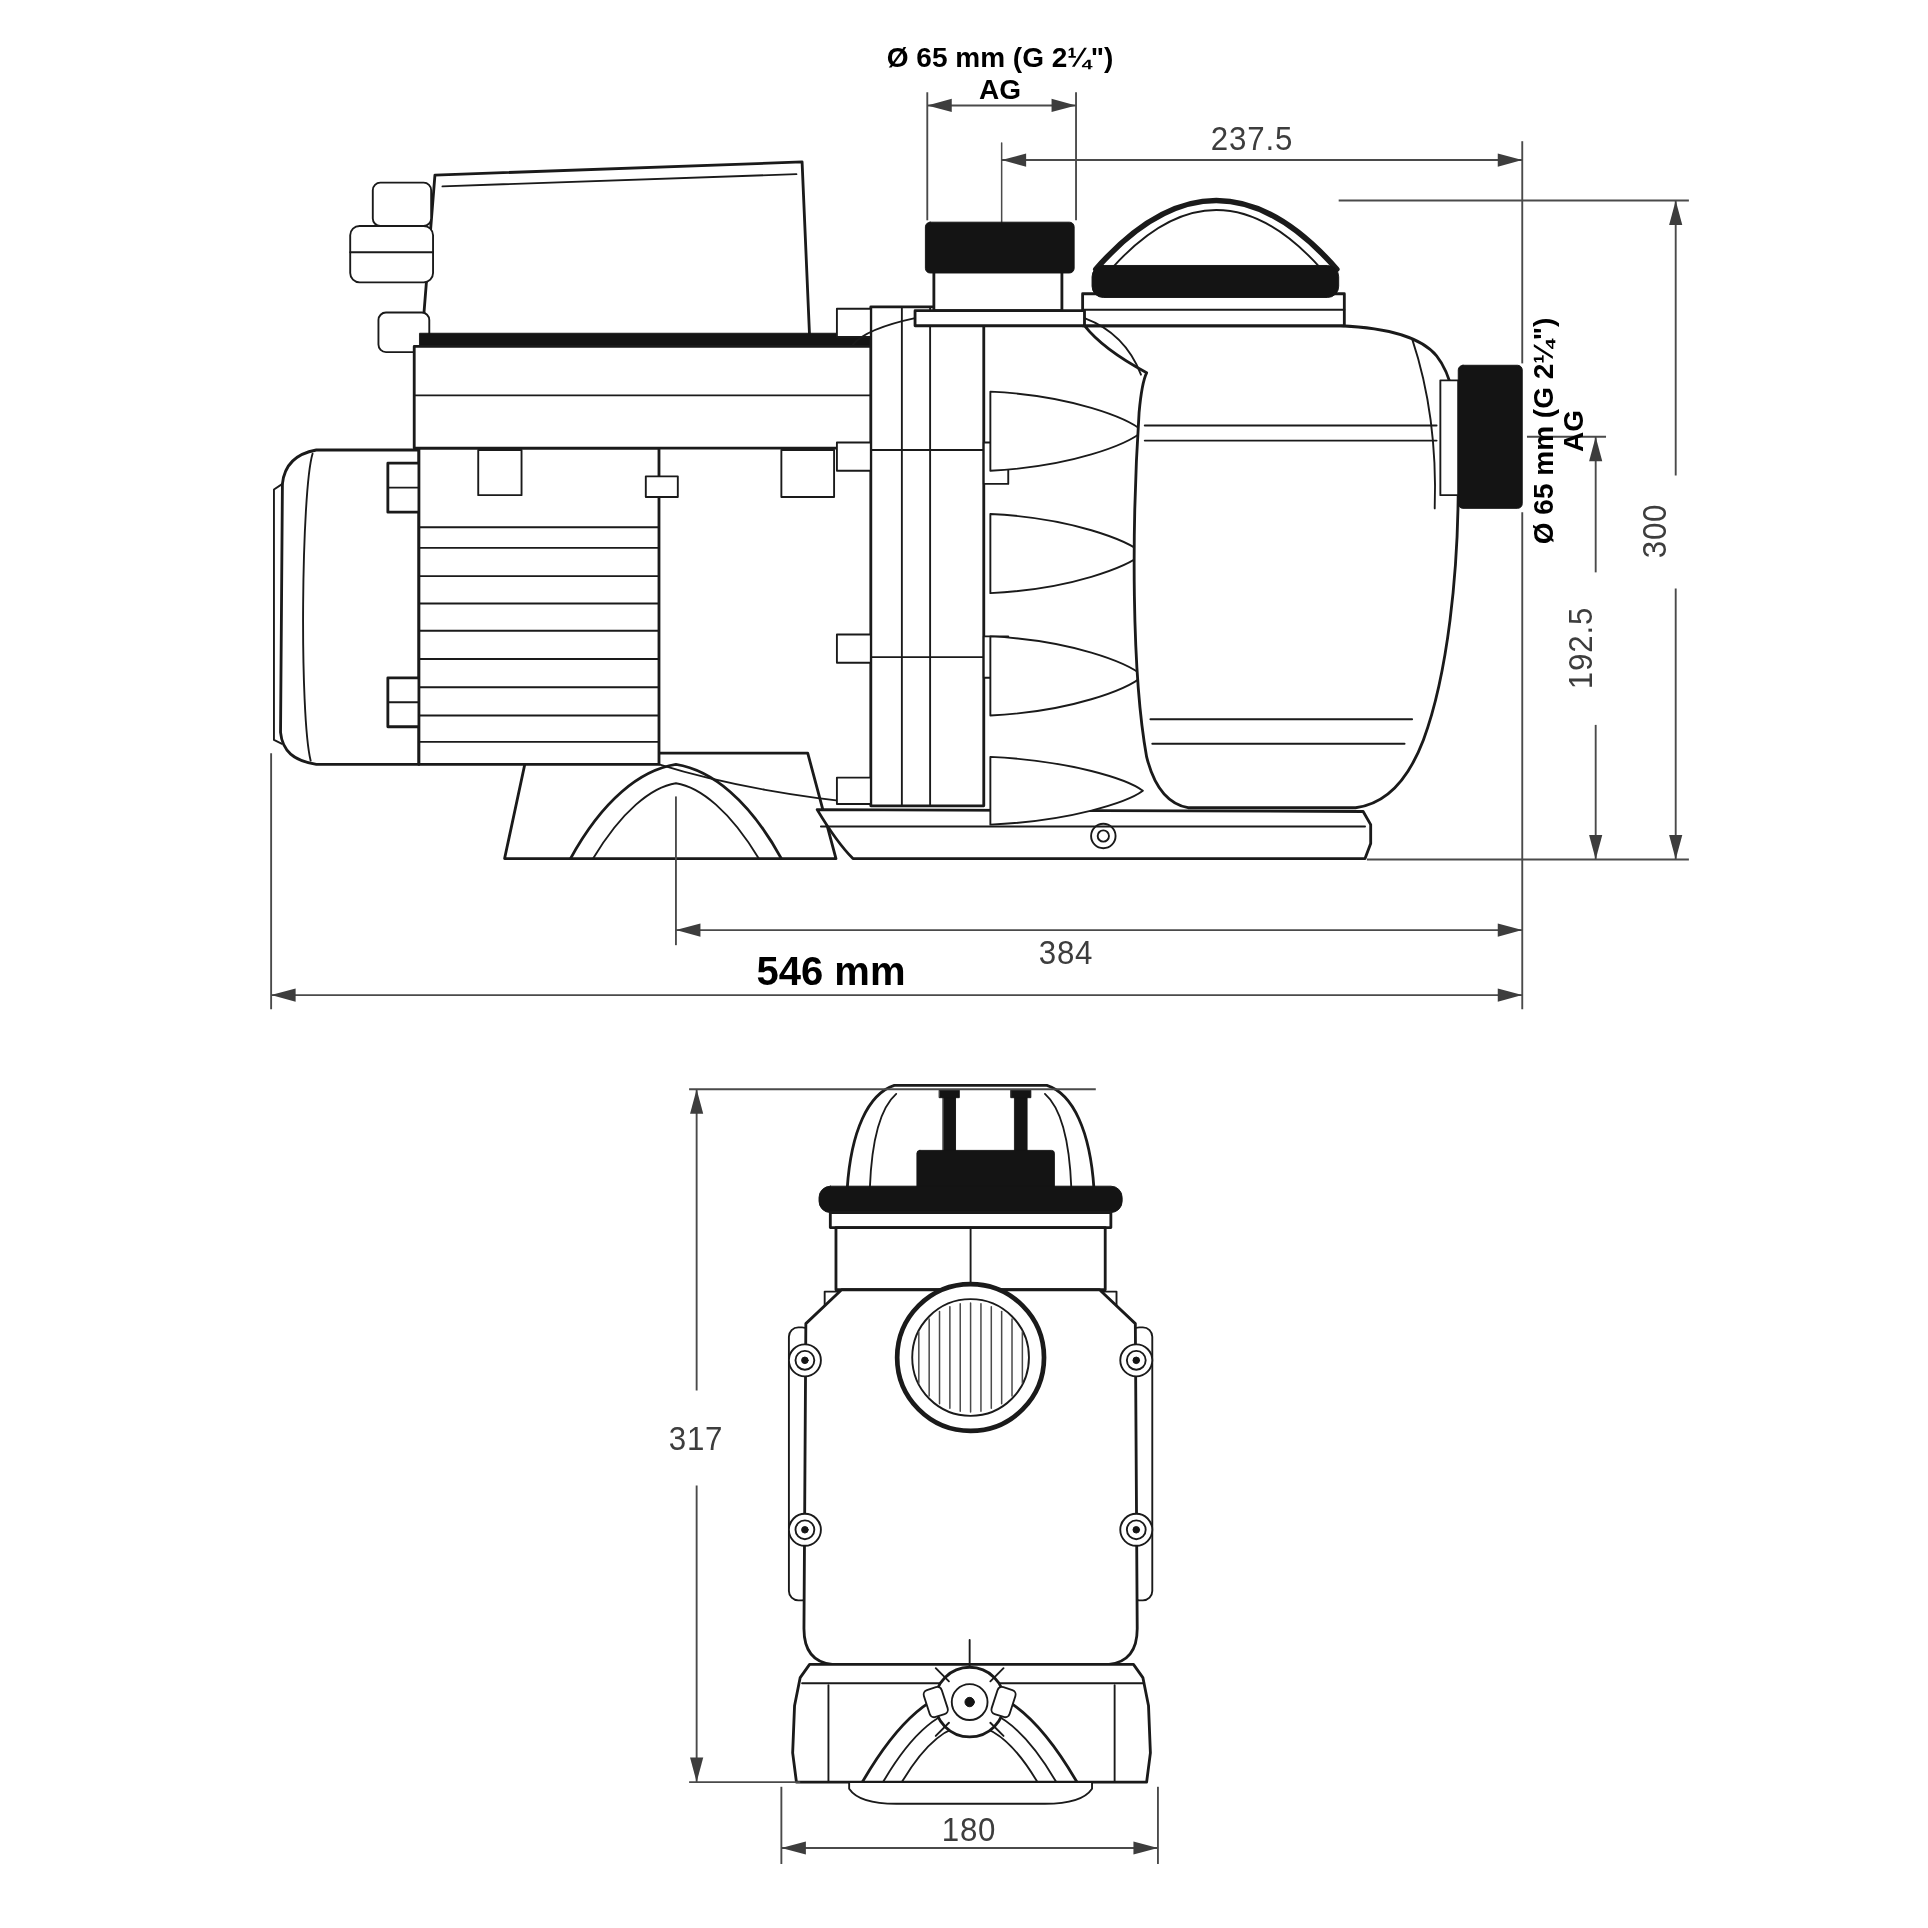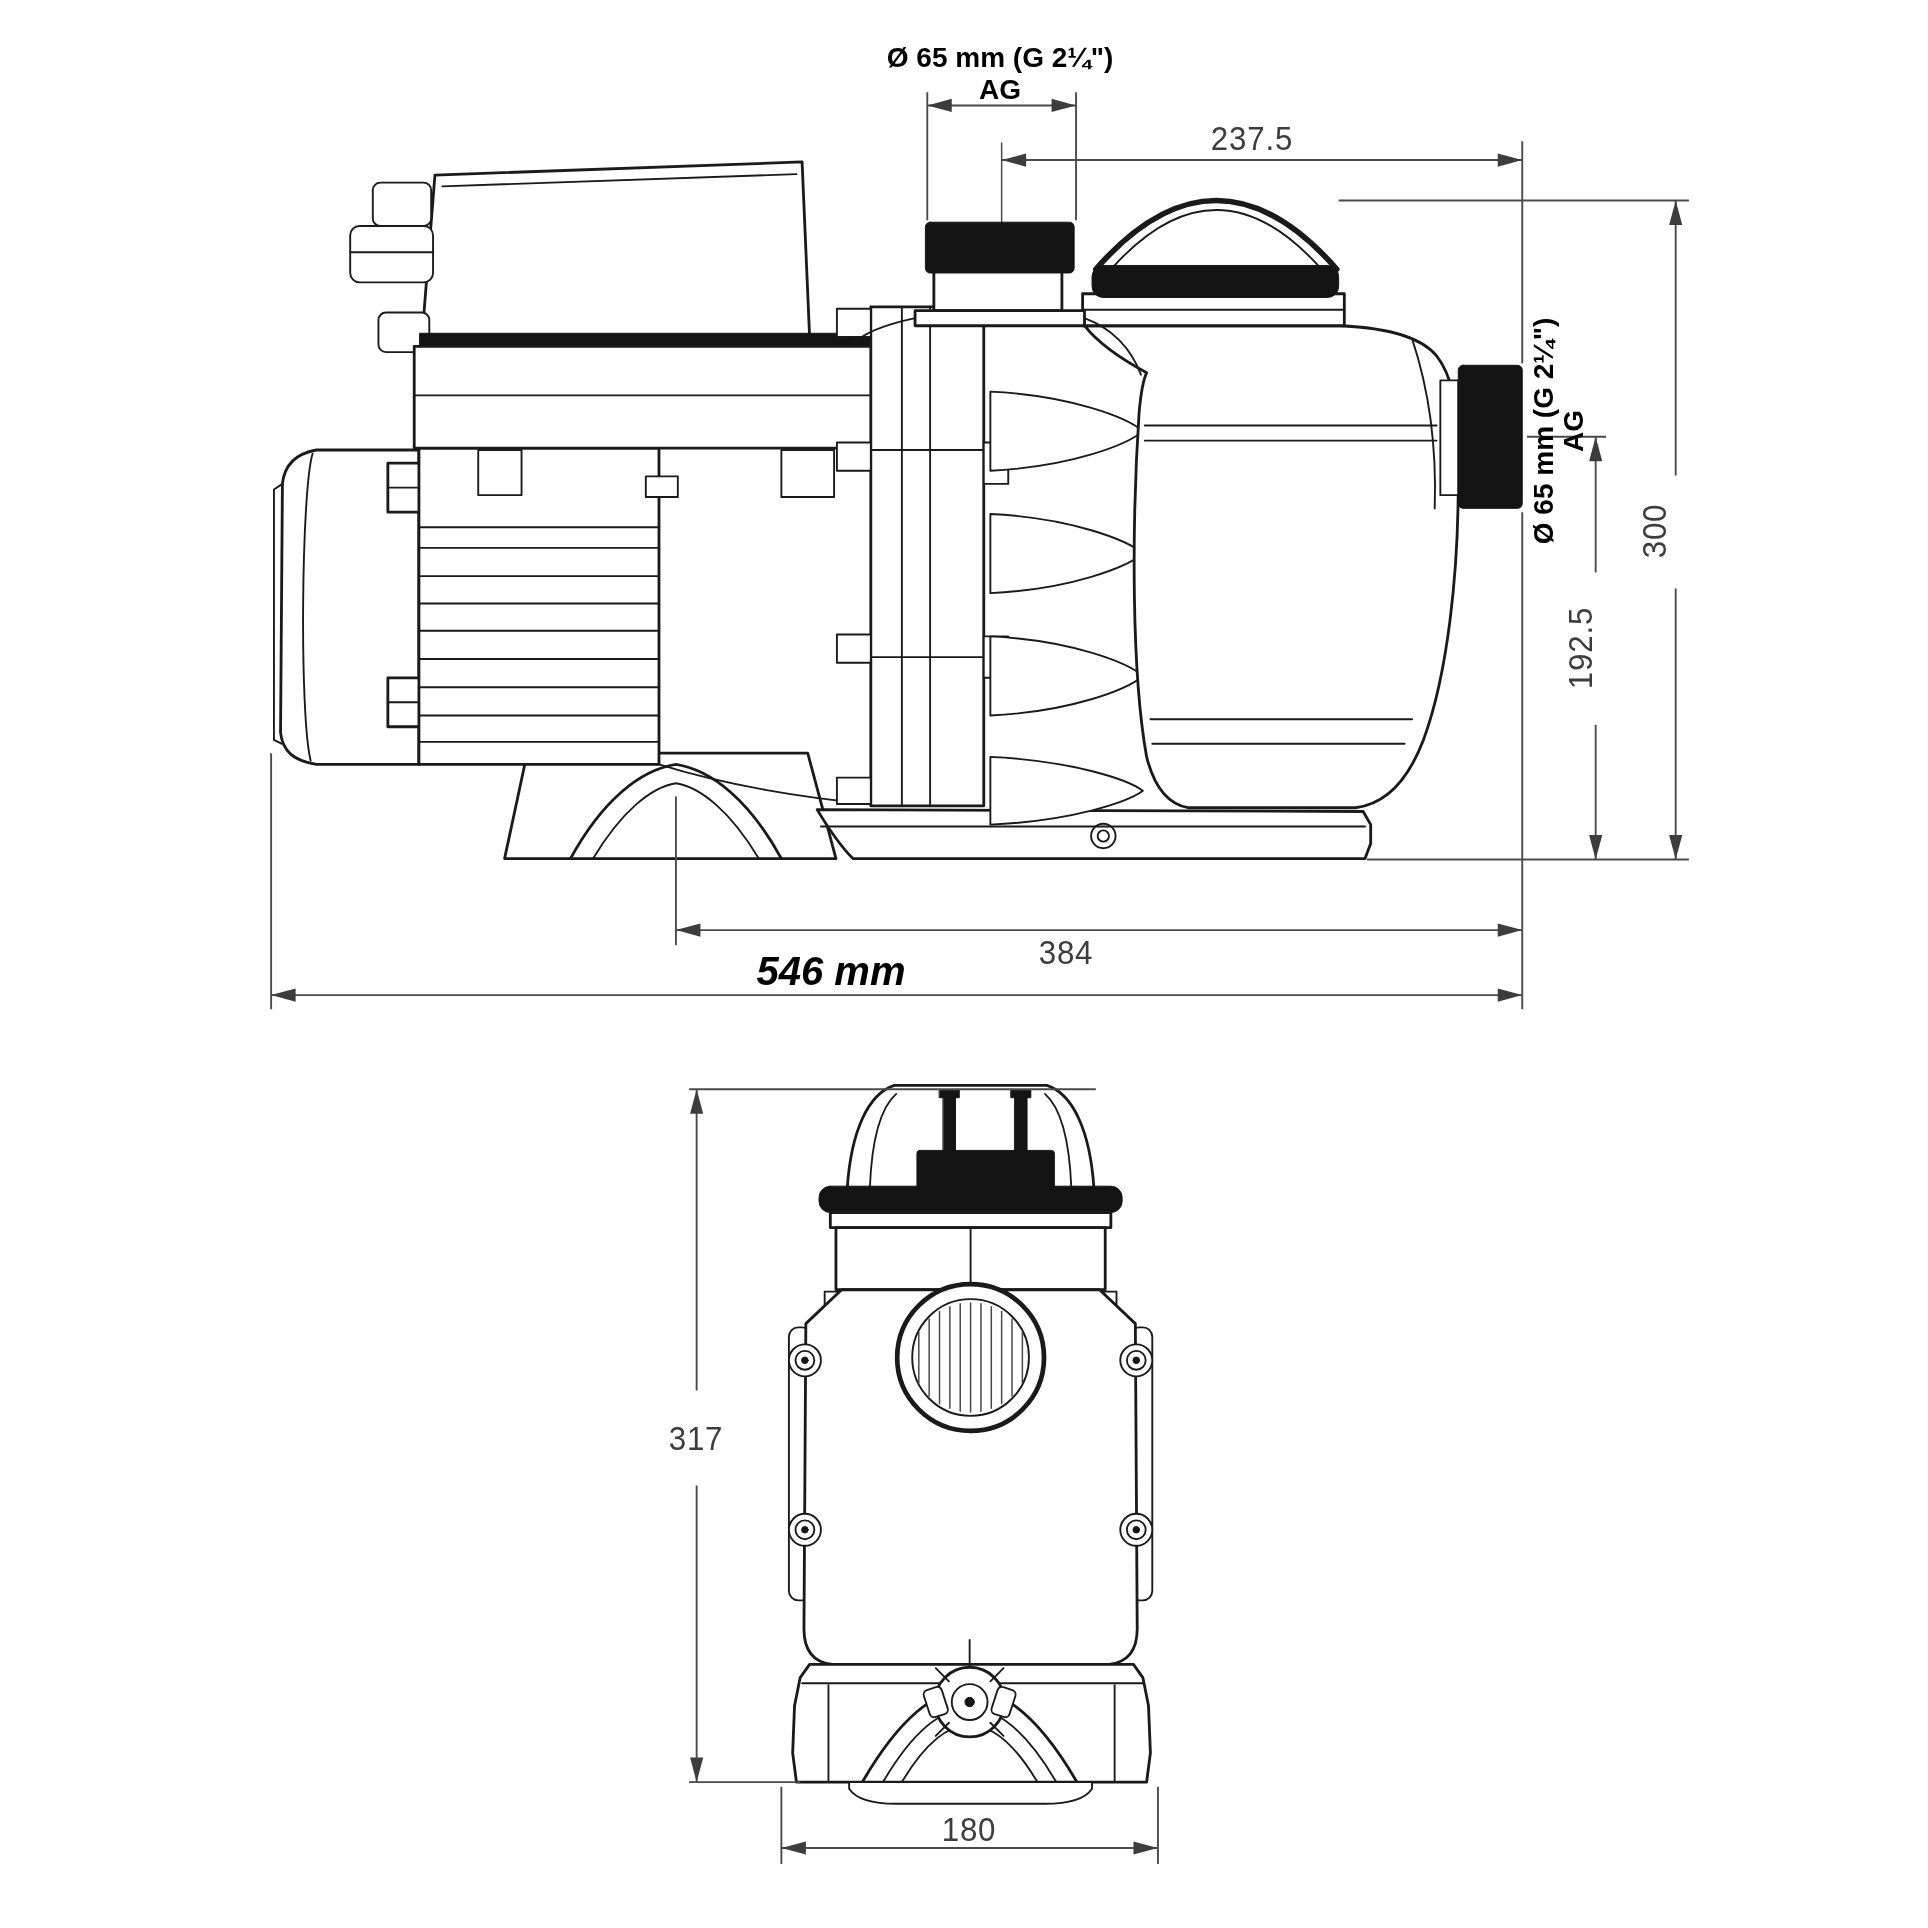--- a/index.html
+++ b/index.html
@@ -12,21 +12,21 @@
   .ink .thin{stroke-width:2;}
   .ink .hair{stroke-width:1.6;stroke:#4a4a4a;}
   .dim{stroke:#4a4a4a;stroke-width:2;fill:none;stroke-linecap:butt;}
   .dimfill{fill:#3d3d3d;stroke:none;}
   .lbl{position:absolute;white-space:nowrap;transform:translate(-50%,-50%) scaleX(.92);
        font-size:34px;color:#3d3d3d;letter-spacing:0.9px;}
   .lbl.rot{transform:translate(-50%,-50%) rotate(-90deg) scaleX(.92);}
   .lbl.bold{font-weight:700;color:#000;font-size:28px;letter-spacing:0;transform:translate(-50%,-50%);}
   .lbl.rotbold{font-weight:700;color:#000;font-size:28px;letter-spacing:0;
        transform:translate(-50%,-50%) rotate(-90deg);}
-  .lbl.big{font-weight:700;color:#000;font-size:40px;letter-spacing:0;transform:translate(-50%,-50%);font-style:italic;}
+  .lbl.big{font-weight:700;color:#000;font-size:40px;letter-spacing:0;transform:translate(-50%,-50%);}
 </style>
 </head>
 <body>
 
 <div class="canvas">
 
 <svg width="1928" height="1928" viewBox="0 0 2048 2048">
 
   <g class="ink">
 

